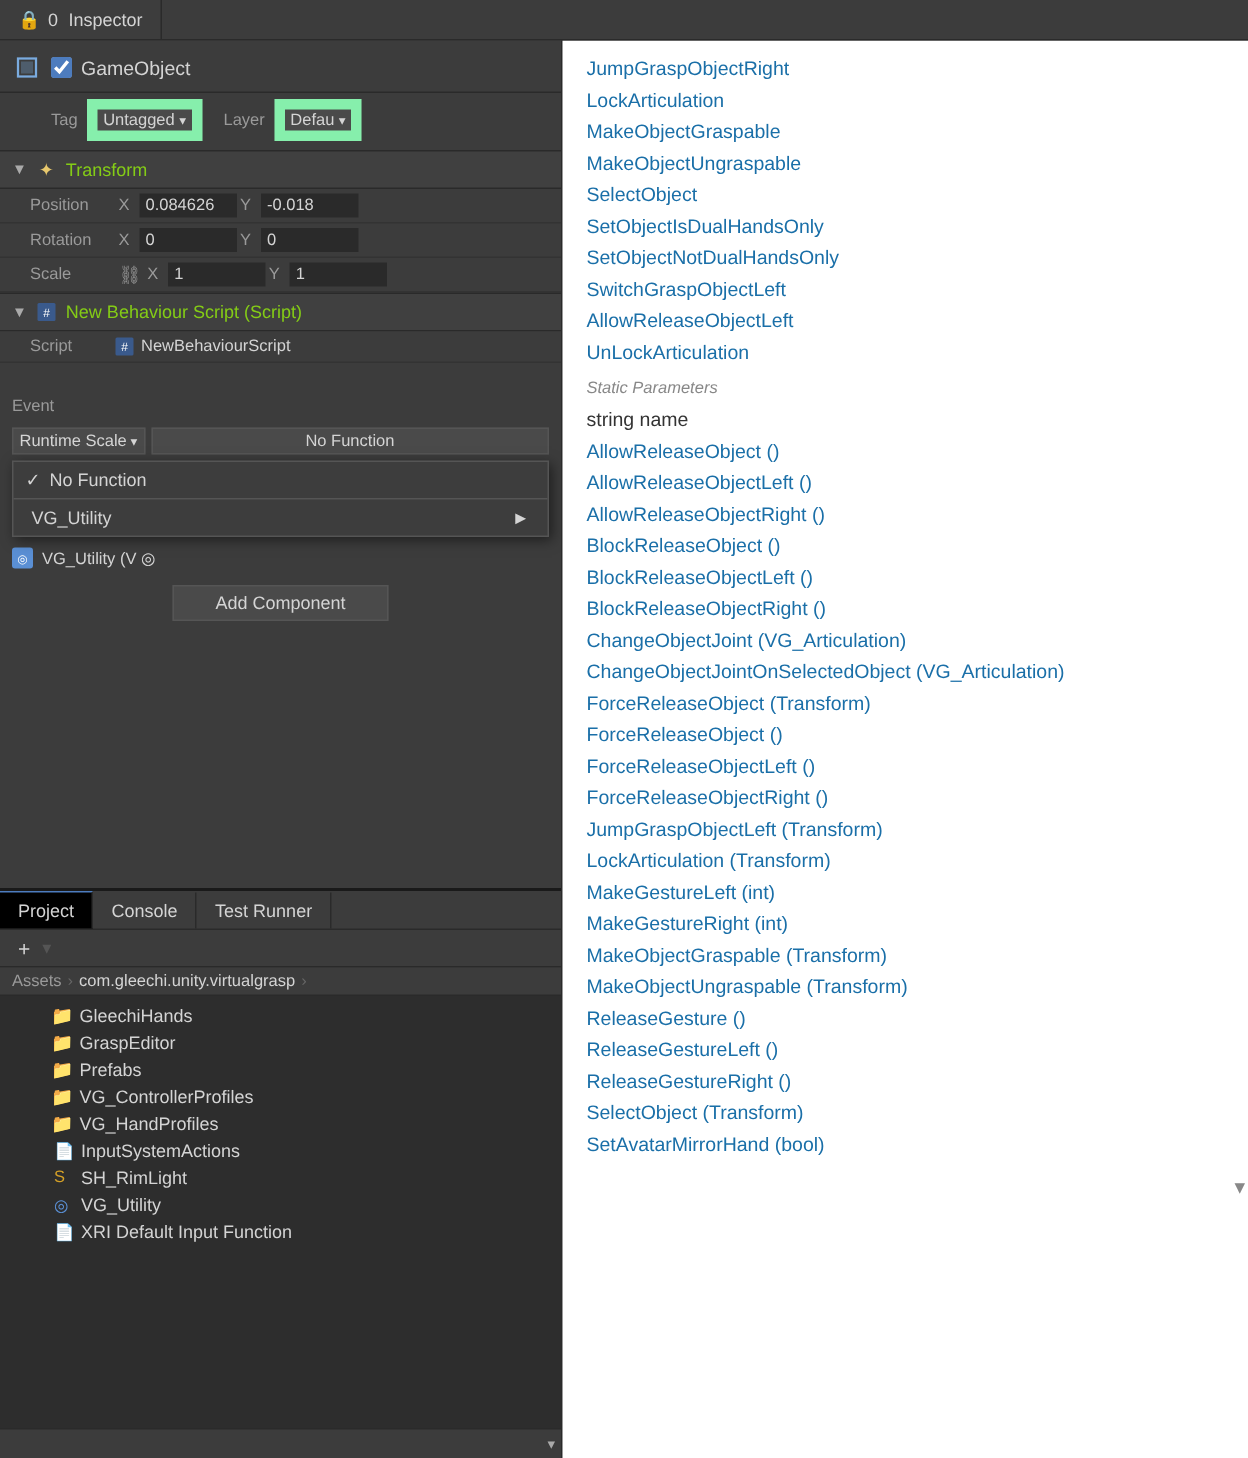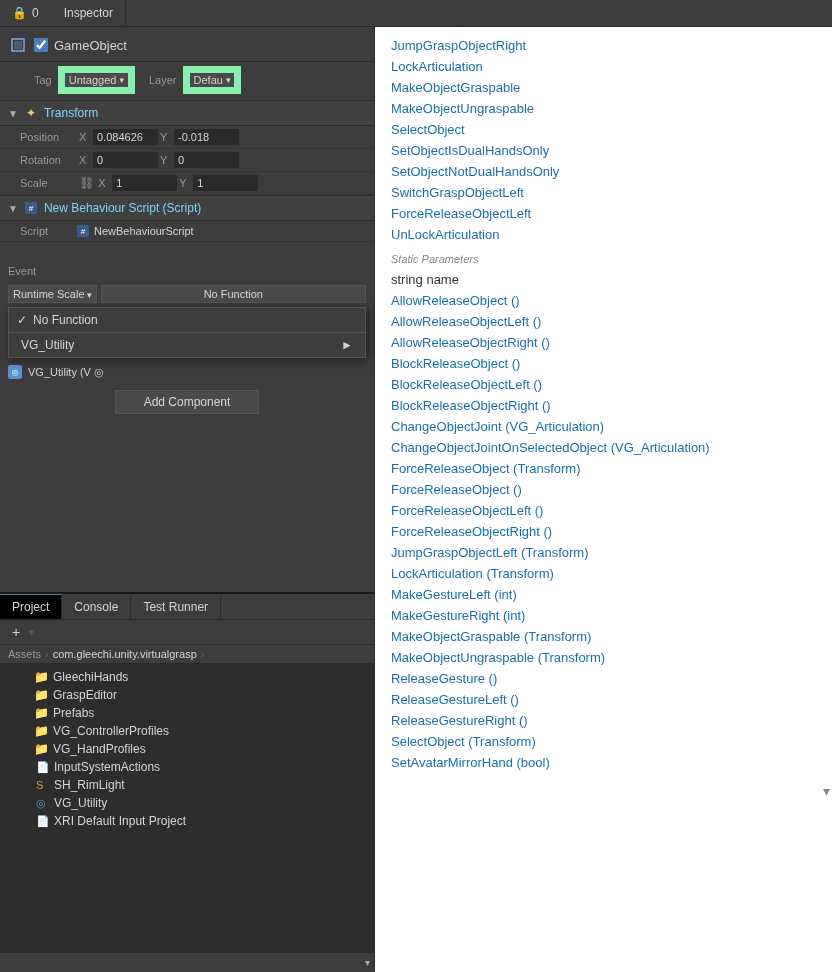--- a/index.html
+++ b/index.html
@@ -138,21 +138,21 @@
     .component-icon {
       width: 14px;
       height: 14px;
       display: flex;
       align-items: center;
       justify-content: center;
       font-size: 12px;
     }
     .component-title {
       font-size: 12px;
-      color: #7dd3fc;
+      color: #84cc16;
       font-weight: 500;
     }
 
     
     .transform-fields {
       background: #3c3c3c;
       padding: 0;
     }
     .transform-row {
       display: flex;
@@ -479,21 +479,21 @@
       background: #555;
     }
   </style>
 </head>
 <body>
 
 <div class="tab-bar">
   <div class="tab-item">
     <span>🔒</span>
     <span>0</span>
-    <span style="margin-left:20px;">Inspector</span>
+    <span style="margin-left:2px;">Inspector</span>
   </div>
 </div>
 
 <div class="main-content">
 
   <div class="left-panel">
     <div class="inspector-top">
 
       <div class="gameobject-header">
         <div class="gameobject-icon">
@@ -653,41 +653,41 @@
         <div class="asset-item">
           <span class="asset-icon" style="color:#d4a027;">S</span>
           <span>SH_RimLight</span>
         </div>
         <div class="asset-item">
           <span class="asset-icon" style="color:#5a8fd4;">◎</span>
           <span>VG_Utility</span>
         </div>
         <div class="asset-item">
           <span class="asset-icon asset-icon-script">📄</span>
-          <span>XRI Default Input Project</span>
+          <span>XRI Default Input Function</span>
         </div>
       </div>
       <div style="background:#3c3c3c;height:20px;display:flex;align-items:center;justify-content:flex-end;padding-right:4px;border-top:1px solid #2a2a2a;">
         <span style="color:#aaa;font-size:10px;">▾</span>
       </div>
     </div>
   </div>
 
   <div class="right-panel">
     <div class="function-list">
 
       <div class="function-item">JumpGraspObjectRight</div>
       <div class="function-item">LockArticulation</div>
       <div class="function-item">MakeObjectGraspable</div>
       <div class="function-item">MakeObjectUngraspable</div>
       <div class="function-item">SelectObject</div>
       <div class="function-item">SetObjectIsDualHandsOnly</div>
       <div class="function-item">SetObjectNotDualHandsOnly</div>
       <div class="function-item">SwitchGraspObjectLeft</div>
-      <div class="function-item">ForceReleaseObjectLeft</div>
+      <div class="function-item">AllowReleaseObjectLeft</div>
       <div class="function-item">UnLockArticulation</div>
 
       <div class="function-section-label">Static Parameters</div>
       <div class="function-item black-text">string name</div>
 
       <div class="function-item">AllowReleaseObject ()</div>
       <div class="function-item">AllowReleaseObjectLeft ()</div>
       <div class="function-item">AllowReleaseObjectRight ()</div>
       <div class="function-item">BlockReleaseObject ()</div>
       <div class="function-item">BlockReleaseObjectLeft ()</div>

